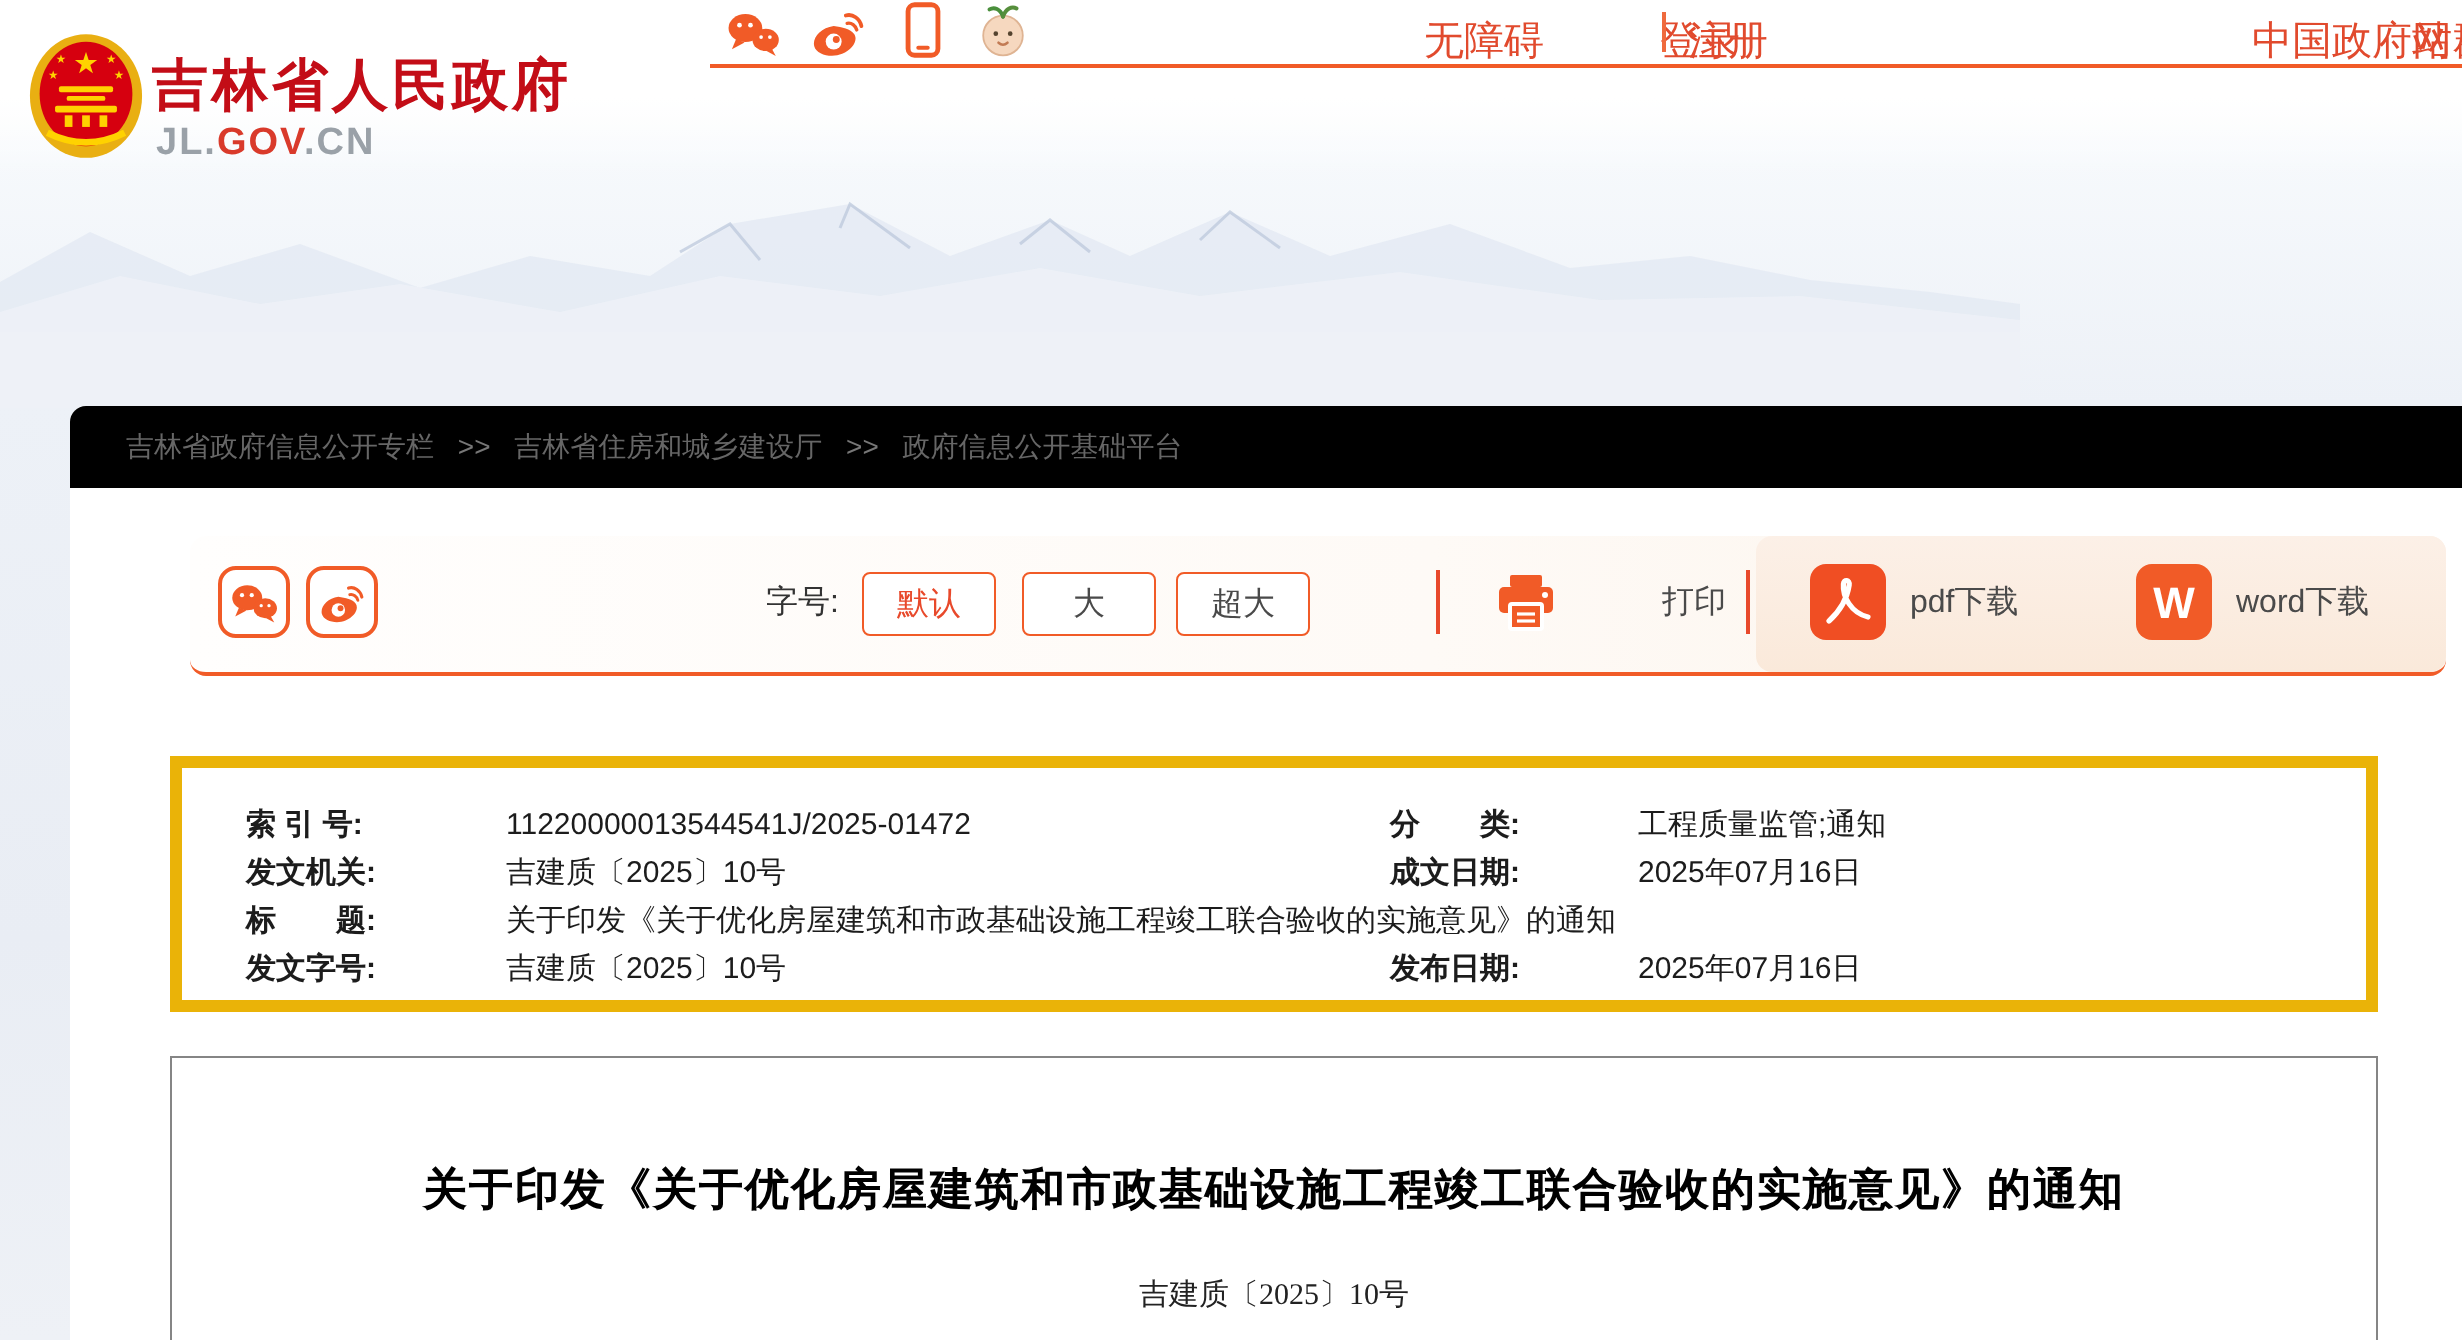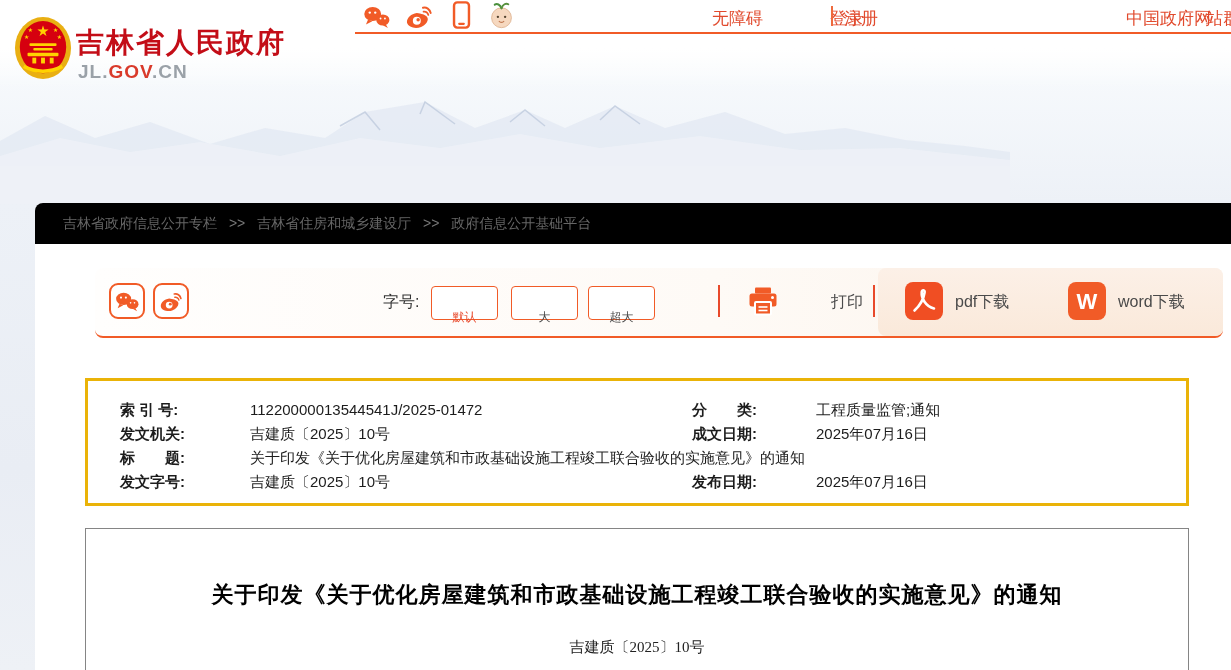--- a/index.html
+++ b/index.html
@@ -15,52 +15,52 @@
   .emblem{position:absolute;left:0;top:2px;width:58px;height:64px;}
   .site-name{position:absolute;left:62px;top:10px;font-size:28px;font-weight:bold;color:#c30d17;letter-spacing:2px;white-space:nowrap;}
   .site-domain{position:absolute;left:64px;top:47px;font-size:19px;font-weight:bold;color:#9aa1a8;letter-spacing:1px;}
   .site-domain .mid{color:#d93a2b;}
   .top-icon{position:absolute;cursor:pointer;}
   .ti-wechat{left:363px;top:5px;width:27px;height:24px;}
   .ti-weibo{left:405px;top:3px;width:28px;height:26px;}
   .ti-phone{left:452px;top:1px;width:19px;height:28px;}
   .ti-mascot{left:488px;top:2px;width:27px;height:27px;}
   .header-rule{position:absolute;left:355px;right:0;top:32px;height:2px;background:#f15b27;}
-  .hlnk{position:absolute;top:7px;font-size:17px;color:#e14a2d;text-decoration:none;cursor:pointer;white-space:nowrap;}
+  .hlnk{position:absolute;top:7px;font-size:20px;color:#e14a2d;text-decoration:none;cursor:pointer;white-space:nowrap;}
   .l-access{left:712px;} .l-login{left:830px;} .l-reg{left:844px;}
   .login-div{position:absolute;left:831px;top:6px;width:2px;height:20px;background:#ef6a3d;}
   .l-gov{left:1126px;} .l-group{left:1206px;}
   
   .mountains{position:absolute;left:0;top:86px;width:1010px;height:118px;pointer-events:none;}
   
   .panel{position:absolute;left:35px;top:203px;width:1196px;height:467px;background:#ffffff;border-top-left-radius:8px;}
   .breadcrumb{height:41px;line-height:41px;background:#000000;border-top-left-radius:8px;padding-left:28px;font-size:14px;color:#666;white-space:nowrap;}
   .breadcrumb a{color:#666;text-decoration:none;cursor:pointer;}
   .breadcrumb .sep{margin:0 8px;color:#777;}
   
   .toolbar{position:absolute;left:60px;top:65px;width:1128px;height:68px;border-radius:8px;
     background:linear-gradient(90deg,#fffefd 0%,#fefaf6 55%,#fcf3ea 100%);
     border-bottom:2px solid #f15b27;}
   .dl-group{position:absolute;left:783px;top:0;width:345px;height:68px;border-radius:8px;
     background:linear-gradient(180deg,#fcf0e7 0%,#fae9da 100%);}
   .share-btn{position:absolute;top:15px;width:36px;height:36px;box-sizing:border-box;border:2px solid #f15b27;border-radius:9px;background:#fff;cursor:pointer;display:flex;align-items:center;justify-content:center;}
   .sb-wechat{left:14px;} .sb-weibo{left:58px;}
   .fs-label{position:absolute;left:288px;top:0;line-height:68px;font-size:16px;color:#333;}
-  .fs-btn{position:absolute;top:18px;width:67px;height:32px;box-sizing:border-box;border:1px solid #f15b27;border-radius:4px;background:#fff;font-size:12px;color:#4a4a4a;cursor:pointer;text-align:center;line-height:30px;font-family:Liberation Mono, monospace;padding:16px;}
+  .fs-btn{position:absolute;top:18px;width:67px;height:32px;box-sizing:border-box;border:1px solid #f15b27;border-radius:4px;background:#fff;font-size:16px;color:#4a4a4a;cursor:pointer;text-align:center;line-height:30px;font-family:Liberation Sans, sans-serif;padding:1px;}
   .fs-default{left:336px;color:#e8492b;} .fs-large{left:416px;} .fs-xlarge{left:493px;text-align:center;}
   .tdiv{position:absolute;top:17px;width:2px;height:32px;background:#e8492b;}
   .tdiv1{left:623px;} .tdiv2{left:778px;}
   .printer-ic{position:absolute;left:652px;top:17px;width:32px;height:32px;cursor:pointer;}
   .t-label{position:absolute;top:0;line-height:68px;font-size:16px;color:#4a4a4a;cursor:pointer;}
   .print-label{left:736px;}
   .badge{position:absolute;top:14px;width:38px;height:38px;cursor:pointer;}
   .pdf-badge{left:810px;} .word-badge{left:973px;}
   .pdf-label{left:860px;} .word-label{left:1023px;}
   
-  .meta-box{position:absolute;left:50px;top:175px;width:1104px;height:128px;box-sizing:border-box;border:3px solid #eab308;background:#fff;padding-top:17px;}
+  .meta-box{position:absolute;left:50px;top:175px;width:1104px;height:128px;box-sizing:border-box;border:6px solid #eab308;background:#fff;padding-top:17px;}
   .mrow{display:flex;height:24px;line-height:24px;font-size:15px;color:#1c1c1c;white-space:nowrap;}
   .ml{margin-left:32px;width:130px;font-weight:bold;}
   .mv{width:442px;}
   .ml2{width:124px;font-weight:bold;}
   .mv2{flex:1;}
   .mv-full{flex:1;}
   
   .doc-box{position:absolute;left:50px;top:325px;width:1104px;height:430px;box-sizing:border-box;border:1px solid #858585;background:#fff;}
   .doc-title{margin:50px 46px 0;text-align:center;font-family:"Liberation Serif","DejaVu Serif",serif;font-size:22px;font-weight:bold;color:#000;letter-spacing:1px;line-height:1.45;}
   .doc-num{margin-top:27px;text-align:center;font-family:"Liberation Serif","DejaVu Serif",serif;font-size:15px;color:#222;}

